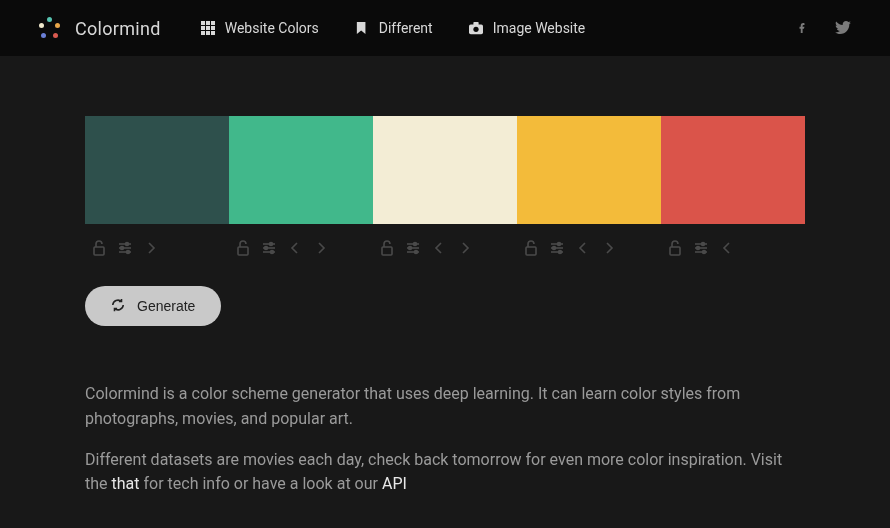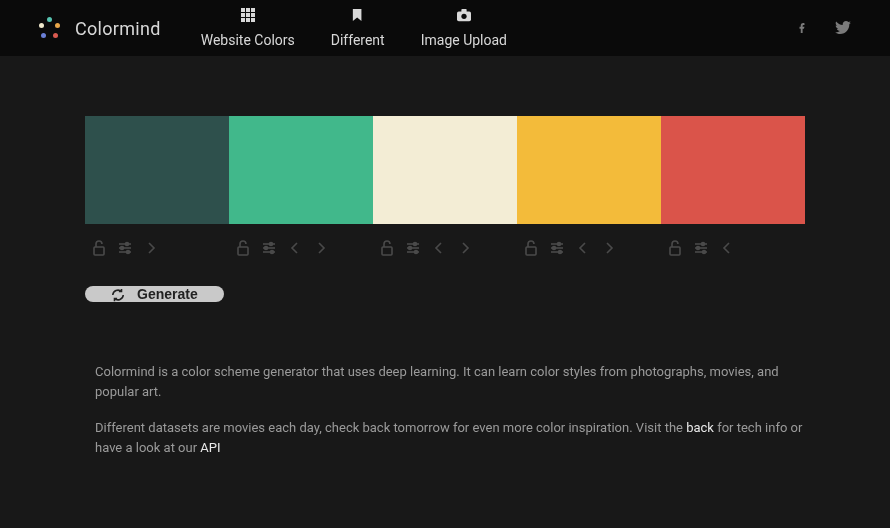--- a/index.html
+++ b/index.html
@@ -22,21 +22,21 @@
   display: flex;
   align-items: center;
   gap: 14px;
   margin-right: 40px;
 }
 .logo-mark { width: 22px; height: 22px; position: relative; }
 .logo-mark .dot { position: absolute; width: 5px; height: 5px; border-radius: 50%; }
 .nav { display: flex; gap: 36px; align-items: center; }
 .nav-item {
   display: flex; align-items: center; gap: 10px;
-  color: #d8d8d8; font-size: 14px; cursor: pointer; flex-direction: column;
+  color: #d8d8d8; font-size: 14px; cursor: pointer;
 }
 .nav-icon { width: 14px; height: 14px; display:inline-flex; align-items:center; justify-content:center; }
 .social { margin-left: auto; display: flex; gap: 22px; }
 .social-icon { width: 16px; height: 16px; color: #7a7a7a; cursor:pointer; }
 .brand-name { color: #d8d8d8; font-size: 18px; letter-spacing: 0.3px; }
 
 .main { padding: 0 85px; }
 .palette { display: flex; height: 108px; margin-top: 60px; }
 .swatch { flex: 1; }
 .controls-row { display: flex; margin-top: 16px; }
@@ -46,36 +46,34 @@
 }
 .ctrl-icon { width: 16px; height: 16px; display:inline-flex; align-items:center; justify-content:center; cursor:pointer; }
 .ctrl-icon svg { stroke: #4a4a4a; fill: none; stroke-width: 1.6; }
 
 .gen-btn {
   margin-top: 30px;
   background: #c9c9c9;
   color: #222;
   border: none;
   border-radius: 22px;
-  padding: 0 26px;
+  padding: 12px 26px;
   font-size: 14px;
   display: inline-flex;
-  align-items: flex-end;
+  align-items: flex-start;
   gap: 12px;
   cursor: pointer;
-  font-weight: bold;
 }
 .gen-btn svg { stroke: #222; fill: none; stroke-width: 1.8; }
 
 .desc {
   margin-top: 56px;
   color: #9a9a9a;
-  font-size: 13px;
+  font-size: 16px;
   line-height: 1.55;
-  margin-left: 10px;
 }
 .desc p { margin-bottom: 16px; }
 .desc .link { color: #e8e8e8; cursor:pointer; }
 </style>
 </head>
 <body>
 
 <div class="topbar">
   <div class="logo-wrap">
     <div class="logo-mark">
@@ -113,21 +111,21 @@
       <span>Different</span>
     </div>
     <div class="nav-item">
       <span class="nav-icon">
         <svg viewBox="0 0 16 14" width="16" height="14">
             <rect x="0" y="3" width="16" height="11" rx="2" fill="#d8d8d8"></rect>
             <rect x="5" y="0" width="6" height="4" rx="1" fill="#d8d8d8"></rect>
             <circle cx="8" cy="8.5" r="3" fill="#0a0a0a"></circle>
           </svg>
       </span>
-      <span>Image Upload</span>
+      <span>Image Website</span>
     </div>
   </div>
   <div class="social">
     <span class="social-icon">
       <svg viewBox="0 0 16 16" width="10" height="16">
           <path d="M10 0 C7 0 6 2 6 4 L6 6 L4 6 L4 9 L6 9 L6 16 L9 16 L9 9 L11 9 L12 6 L9 6 L9 4.5 C9 3.5 9.5 3 10.5 3 L12 3 L12 0.2 C11 0 10.5 0 10 0 Z" fill="#7a7a7a"></path>
         </svg>
     </span>
     <span class="social-icon">
       <svg viewBox="0 0 16 14" width="16" height="14">
@@ -284,16 +282,16 @@
         <path d="M2 8 a6 6 0 0 1 10 -4 M14 8 a6 6 0 0 1 -10 4"></path>
         <polyline points="12,1 12,4 9,4"></polyline>
         <polyline points="4,15 4,12 7,12"></polyline>
       </svg>
     <span>Generate</span>
   </button>
 
   <div class="desc">
     <p>Colormind is a color scheme generator that uses deep learning. It can learn color styles from photographs, movies, and popular art.</p>
     <p>
-      <span>Different datasets are movies each day, check back tomorrow for even more color inspiration. Visit the </span><span class="link">back</span><span> for tech info or have a look at our </span><span class="link">API</span>
+      <span>Different datasets are movies each day, check back tomorrow for even more color inspiration. Visit the </span><span class="link">that</span><span> for tech info or have a look at our </span><span class="link">API</span>
     </p>
   </div>
 </div>
 
 </body></html>

